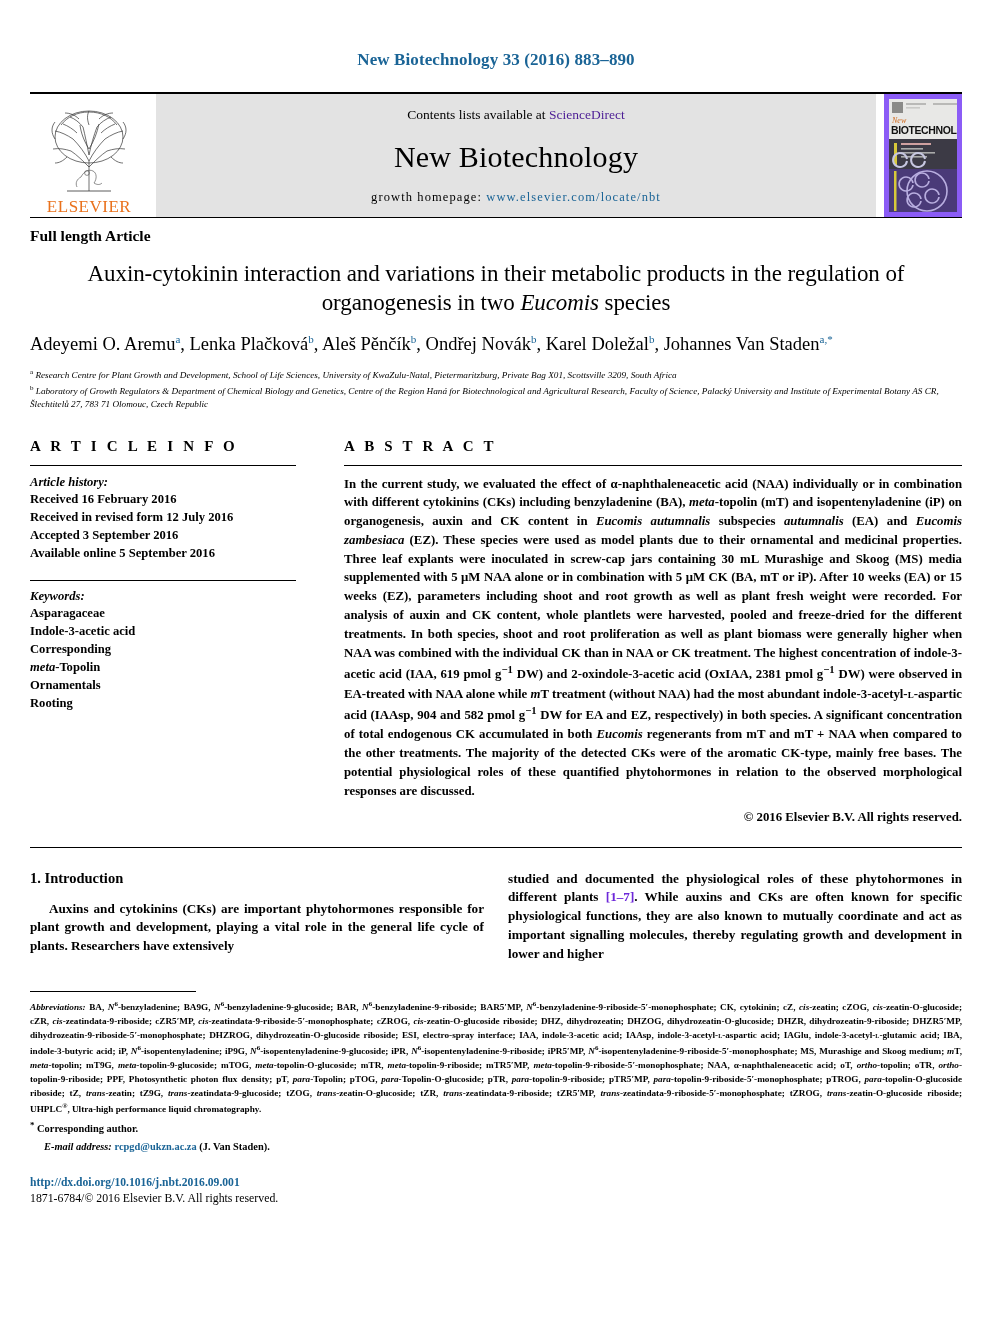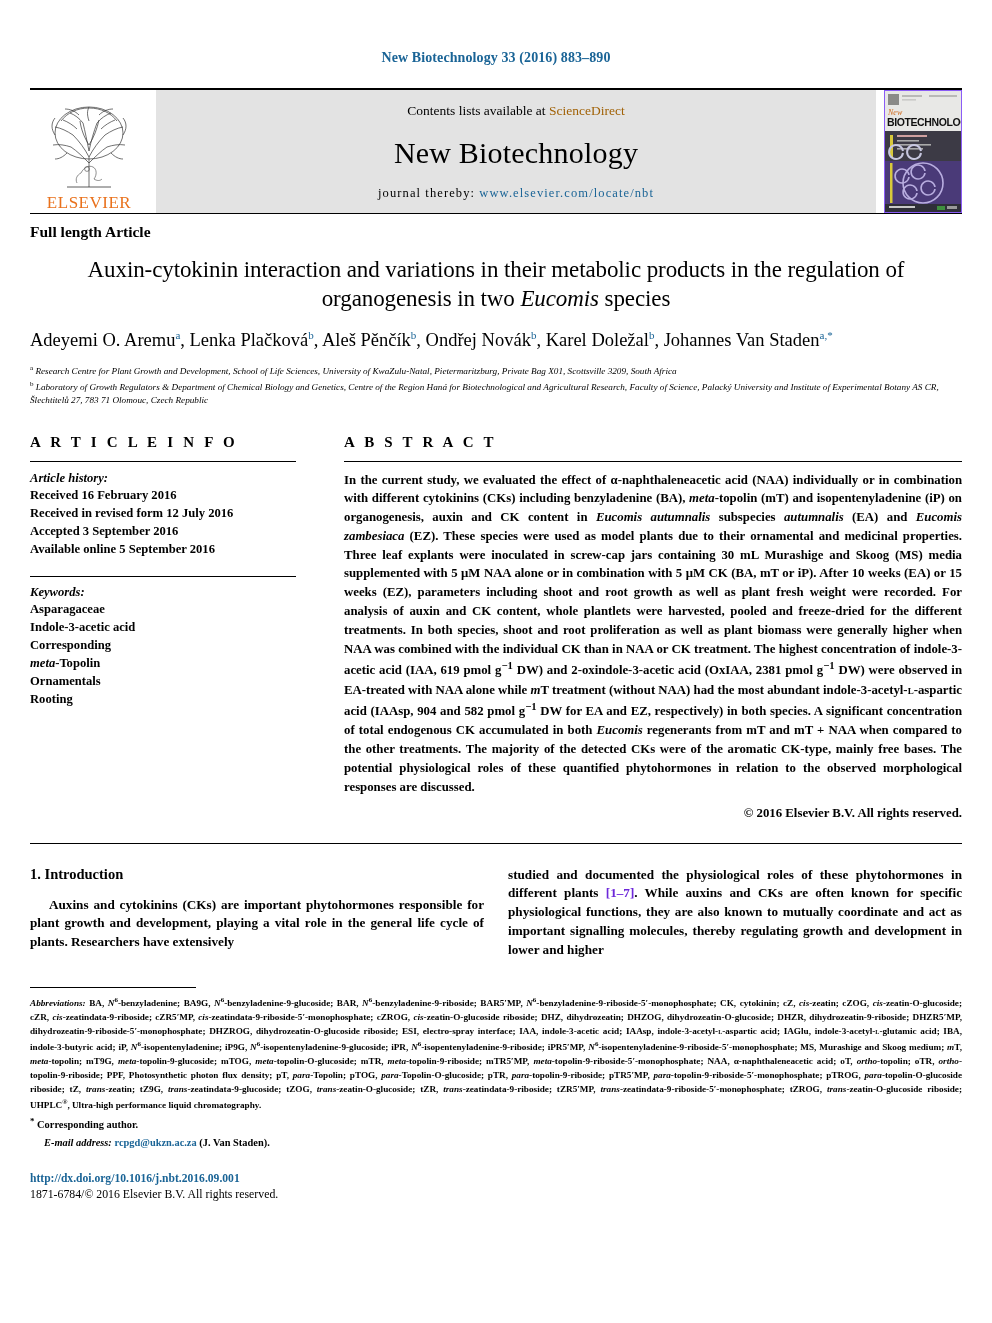--- a/index.html
+++ b/index.html
@@ -12,21 +12,21 @@
     color: #000000;
     position: relative;
     overflow: hidden;
   }
   .page { position: relative; width: 992px; height: 1323px; padding: 0 30px; }
 
   
   .runhead {
     text-align: center;
     color: #1a6496;
-    font-size: 14px;
+    font-size: 17px;
     font-weight: bold;
     padding-top: 50px;
     letter-spacing: .1px;
   }
 
   
   .masthead-wrap { margin-top: 22px; position: relative; }
   .rule-top { border-top: 2px solid #000; }
   .masthead {
     display: flex;
@@ -58,31 +58,31 @@
     background: #e3e3e3;
     display: flex;
     flex-direction: column;
     justify-content: space-between;
     align-items: center;
     padding: 13px 0 12px 0;
     margin-left: 8px;
     margin-right: 8px;
   }
   .contents-line { font-size: 13.5px; color: #000; }
-  .contents-line .sd { color: #a16207; }
+  .contents-line .sd { color: #4c1d95; }
   .journal-name { font-size: 30px; letter-spacing: .2px; }
   .homepage-line {
     font-size: 12.5px;
     letter-spacing: 1.1px;
   }
   .homepage-line .url { color: #1a6496; }
   .cover-thumb {
     width: 78px;
     flex: 0 0 78px;
-    border: 1px solid #8b5cf6;
+    border: 5px solid #8b5cf6;
     position: relative;
     overflow: hidden;
     background: #ffffff;
   }
 
   
   .rule-thin { border-top: 1px solid #000; }
   .article-type {
     font-size: 15.5px;
     font-weight: bold;
@@ -266,21 +266,21 @@
         </span>
         <div class="elsevier-word">ELSEVIER</div>
       </div>
 
       <div class="masthead-center">
         <div class="contents-line">
           <span>Contents lists available at </span><span class="sd">ScienceDirect</span>
         </div>
         <div class="journal-name">New Biotechnology</div>
         <div class="homepage-line">
-          <span>journal thereby: </span><span class="url">www.elsevier.com/locate/nbt</span>
+          <span>growth homepage: </span><span class="url">www.elsevier.com/locate/nbt</span>
         </div>
       </div>
 
       <div class="cover-thumb">
         <svg width="76" height="121" viewBox="0 0 76 121" aria-hidden="true">
           <rect x="0" y="0" width="76" height="121" fill="#ffffff"></rect>
           <rect x="0" y="0" width="76" height="40" fill="#e8e8e6"></rect>
           <rect x="3" y="3" width="11" height="11" fill="#8a8a88"></rect>
           <rect x="17" y="4" width="20" height="2" fill="#b9b9b7"></rect>
           <rect x="44" y="4" width="28" height="2" fill="#b9b9b7"></rect>

